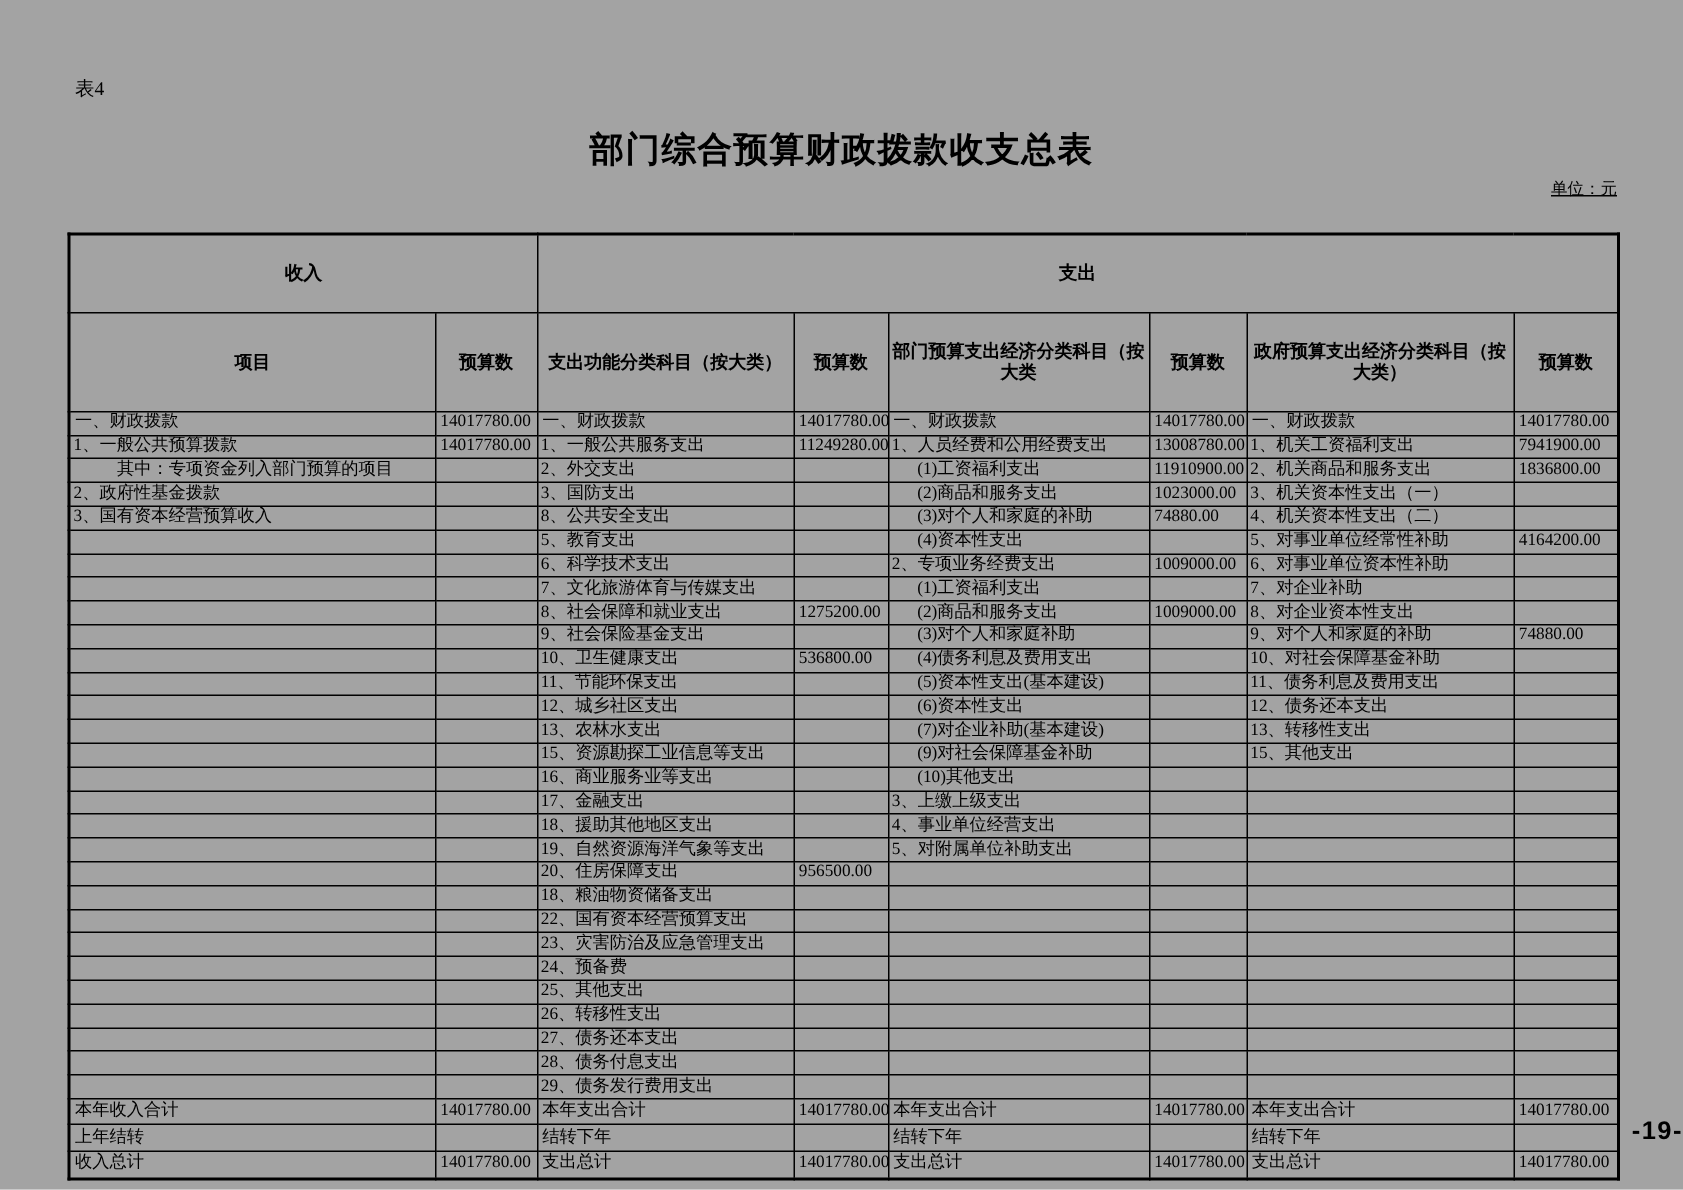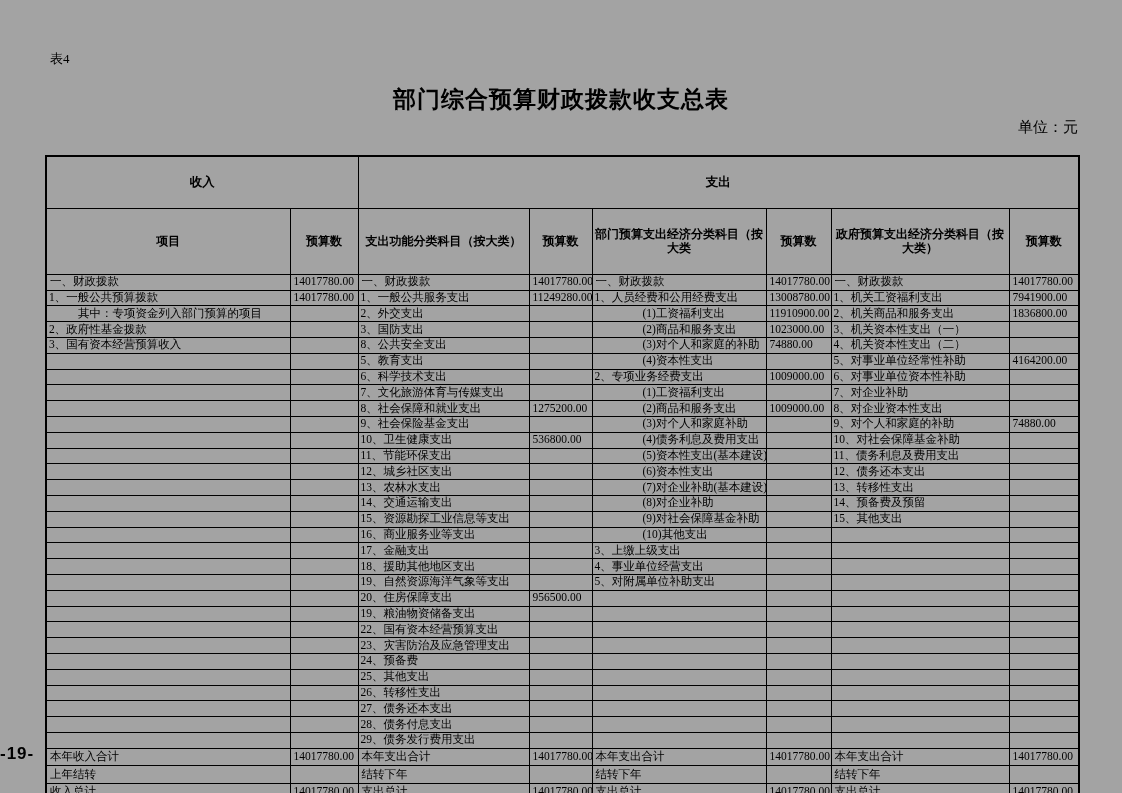--- a/index.html
+++ b/index.html
@@ -10,21 +10,21 @@
     font-family:"Liberation Serif","DejaVu Serif",serif;
     color:#000;
     margin:0 auto;
     overflow:hidden;
   }
   .sheet-label{position:absolute;left:50px;top:50px;font-size:13px;}
   .doc-title{
     position:absolute;left:0;top:84px;width:100%;
     text-align:center;font-size:23px;font-weight:bold;letter-spacing:1px;
   }
-  .unit-label{position:absolute;right:44px;top:118px;font-size:15px;}
+  .unit-label{position:absolute;right:44px;top:118px;font-size:11px;text-decoration:underline;}
   table.budget-table{
     position:absolute;left:45px;top:155px;width:1033px;
     border-collapse:collapse;table-layout:fixed;
     border:2px solid #000;
   }
   .budget-table th,.budget-table td{
     border:1px solid #000;
     overflow:hidden;
   }
   .budget-table th{
@@ -36,24 +36,24 @@
   .budget-table td{
     height:14.8px;
     font-size:11.5px;line-height:1.2;
     padding:0 2px;white-space:nowrap;
   }
   tr.summary-row td{height:16.6px;}
   td.num{padding-left:3px;text-align:left;}
   td.ind0{padding-left:3px;}
   td.ind1{margin-left:19px;}
   td.ind2{padding-left:31px;}
-  td.ind3{padding-left:50px;}
+  td.ind3{padding-left:19px;}
   .page-number{
     position:absolute;left:0;top:744px;width:100%;
-    text-align:left;font-weight:bold;font-size:17px;
+    text-align:right;font-weight:bold;font-size:17px;
     font-family:"Liberation Sans","DejaVu Sans",sans-serif;
     letter-spacing:1px;
   }
 </style>
 </head>
 <body>
 
 <div class="page">
 
   <div class="sheet-label">表4</div>
@@ -226,30 +226,20 @@
           <td class="ind1">13、农林水支出</td>
           <td class="num"></td>
           <td class="ind3">(7)对企业补助(基本建设)</td>
           <td class="num"></td>
           <td class="ind1">13、转移性支出</td>
           <td class="num"></td>
         </tr>
         <tr>
           <td class="ind0"></td>
           <td class="num"></td>
-          <td class="ind1">14、交通运输支出</td>
-          <td class="num"></td>
-          <td class="ind3">(8)对企业补助</td>
-          <td class="num"></td>
-          <td class="ind1">14、预备费及预留</td>
-          <td class="num"></td>
-        </tr>
-        <tr>
-          <td class="ind0"></td>
-          <td class="num"></td>
           <td class="ind1">15、资源勘探工业信息等支出</td>
           <td class="num"></td>
           <td class="ind3">(9)对社会保障基金补助</td>
           <td class="num"></td>
           <td class="ind1">15、其他支出</td>
           <td class="num"></td>
         </tr>
         <tr>
           <td class="ind0"></td>
           <td class="num"></td>
@@ -296,21 +286,21 @@
           <td class="ind1">20、住房保障支出</td>
           <td class="num">956500.00</td>
           <td class="ind0"></td>
           <td class="num"></td>
           <td class="ind0"></td>
           <td class="num"></td>
         </tr>
         <tr>
           <td class="ind0"></td>
           <td class="num"></td>
-          <td class="ind1">19、粮油物资储备支出</td>
+          <td class="ind1">18、粮油物资储备支出</td>
           <td class="num"></td>
           <td class="ind0"></td>
           <td class="num"></td>
           <td class="ind0"></td>
           <td class="num"></td>
         </tr>
         <tr>
           <td class="ind0"></td>
           <td class="num"></td>
           <td class="ind1">22、国有资本经营预算支出</td>

